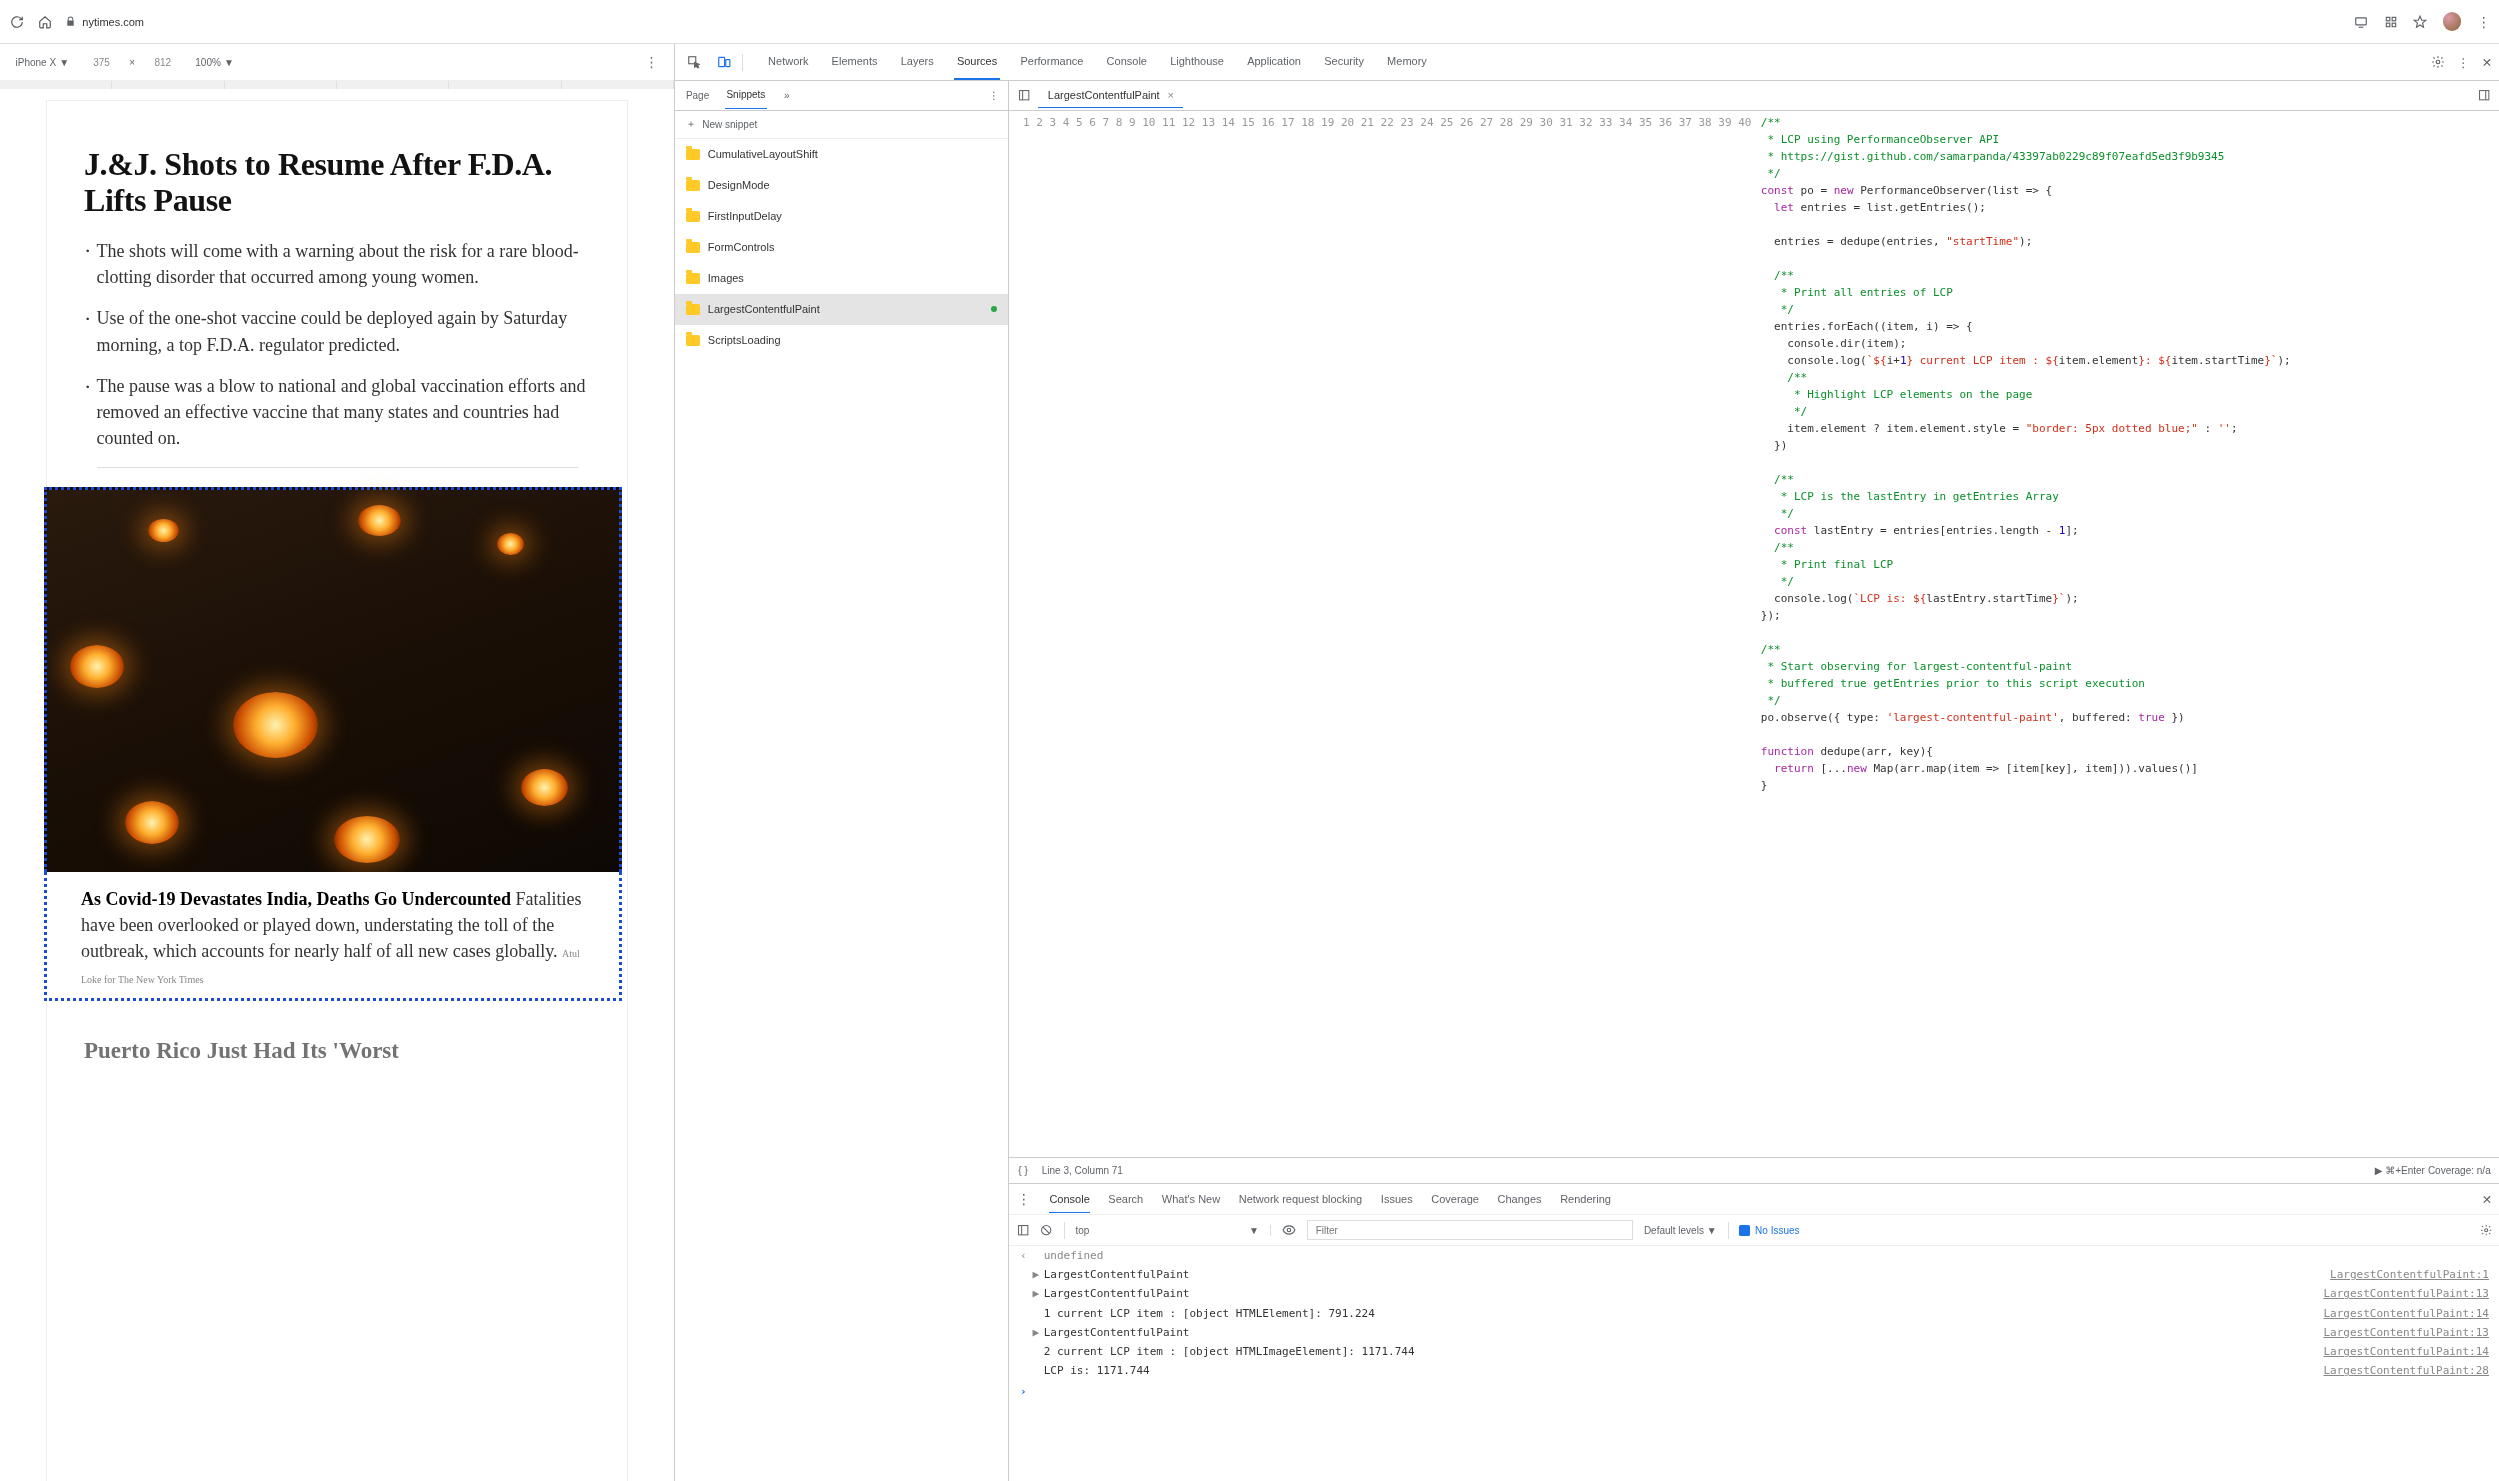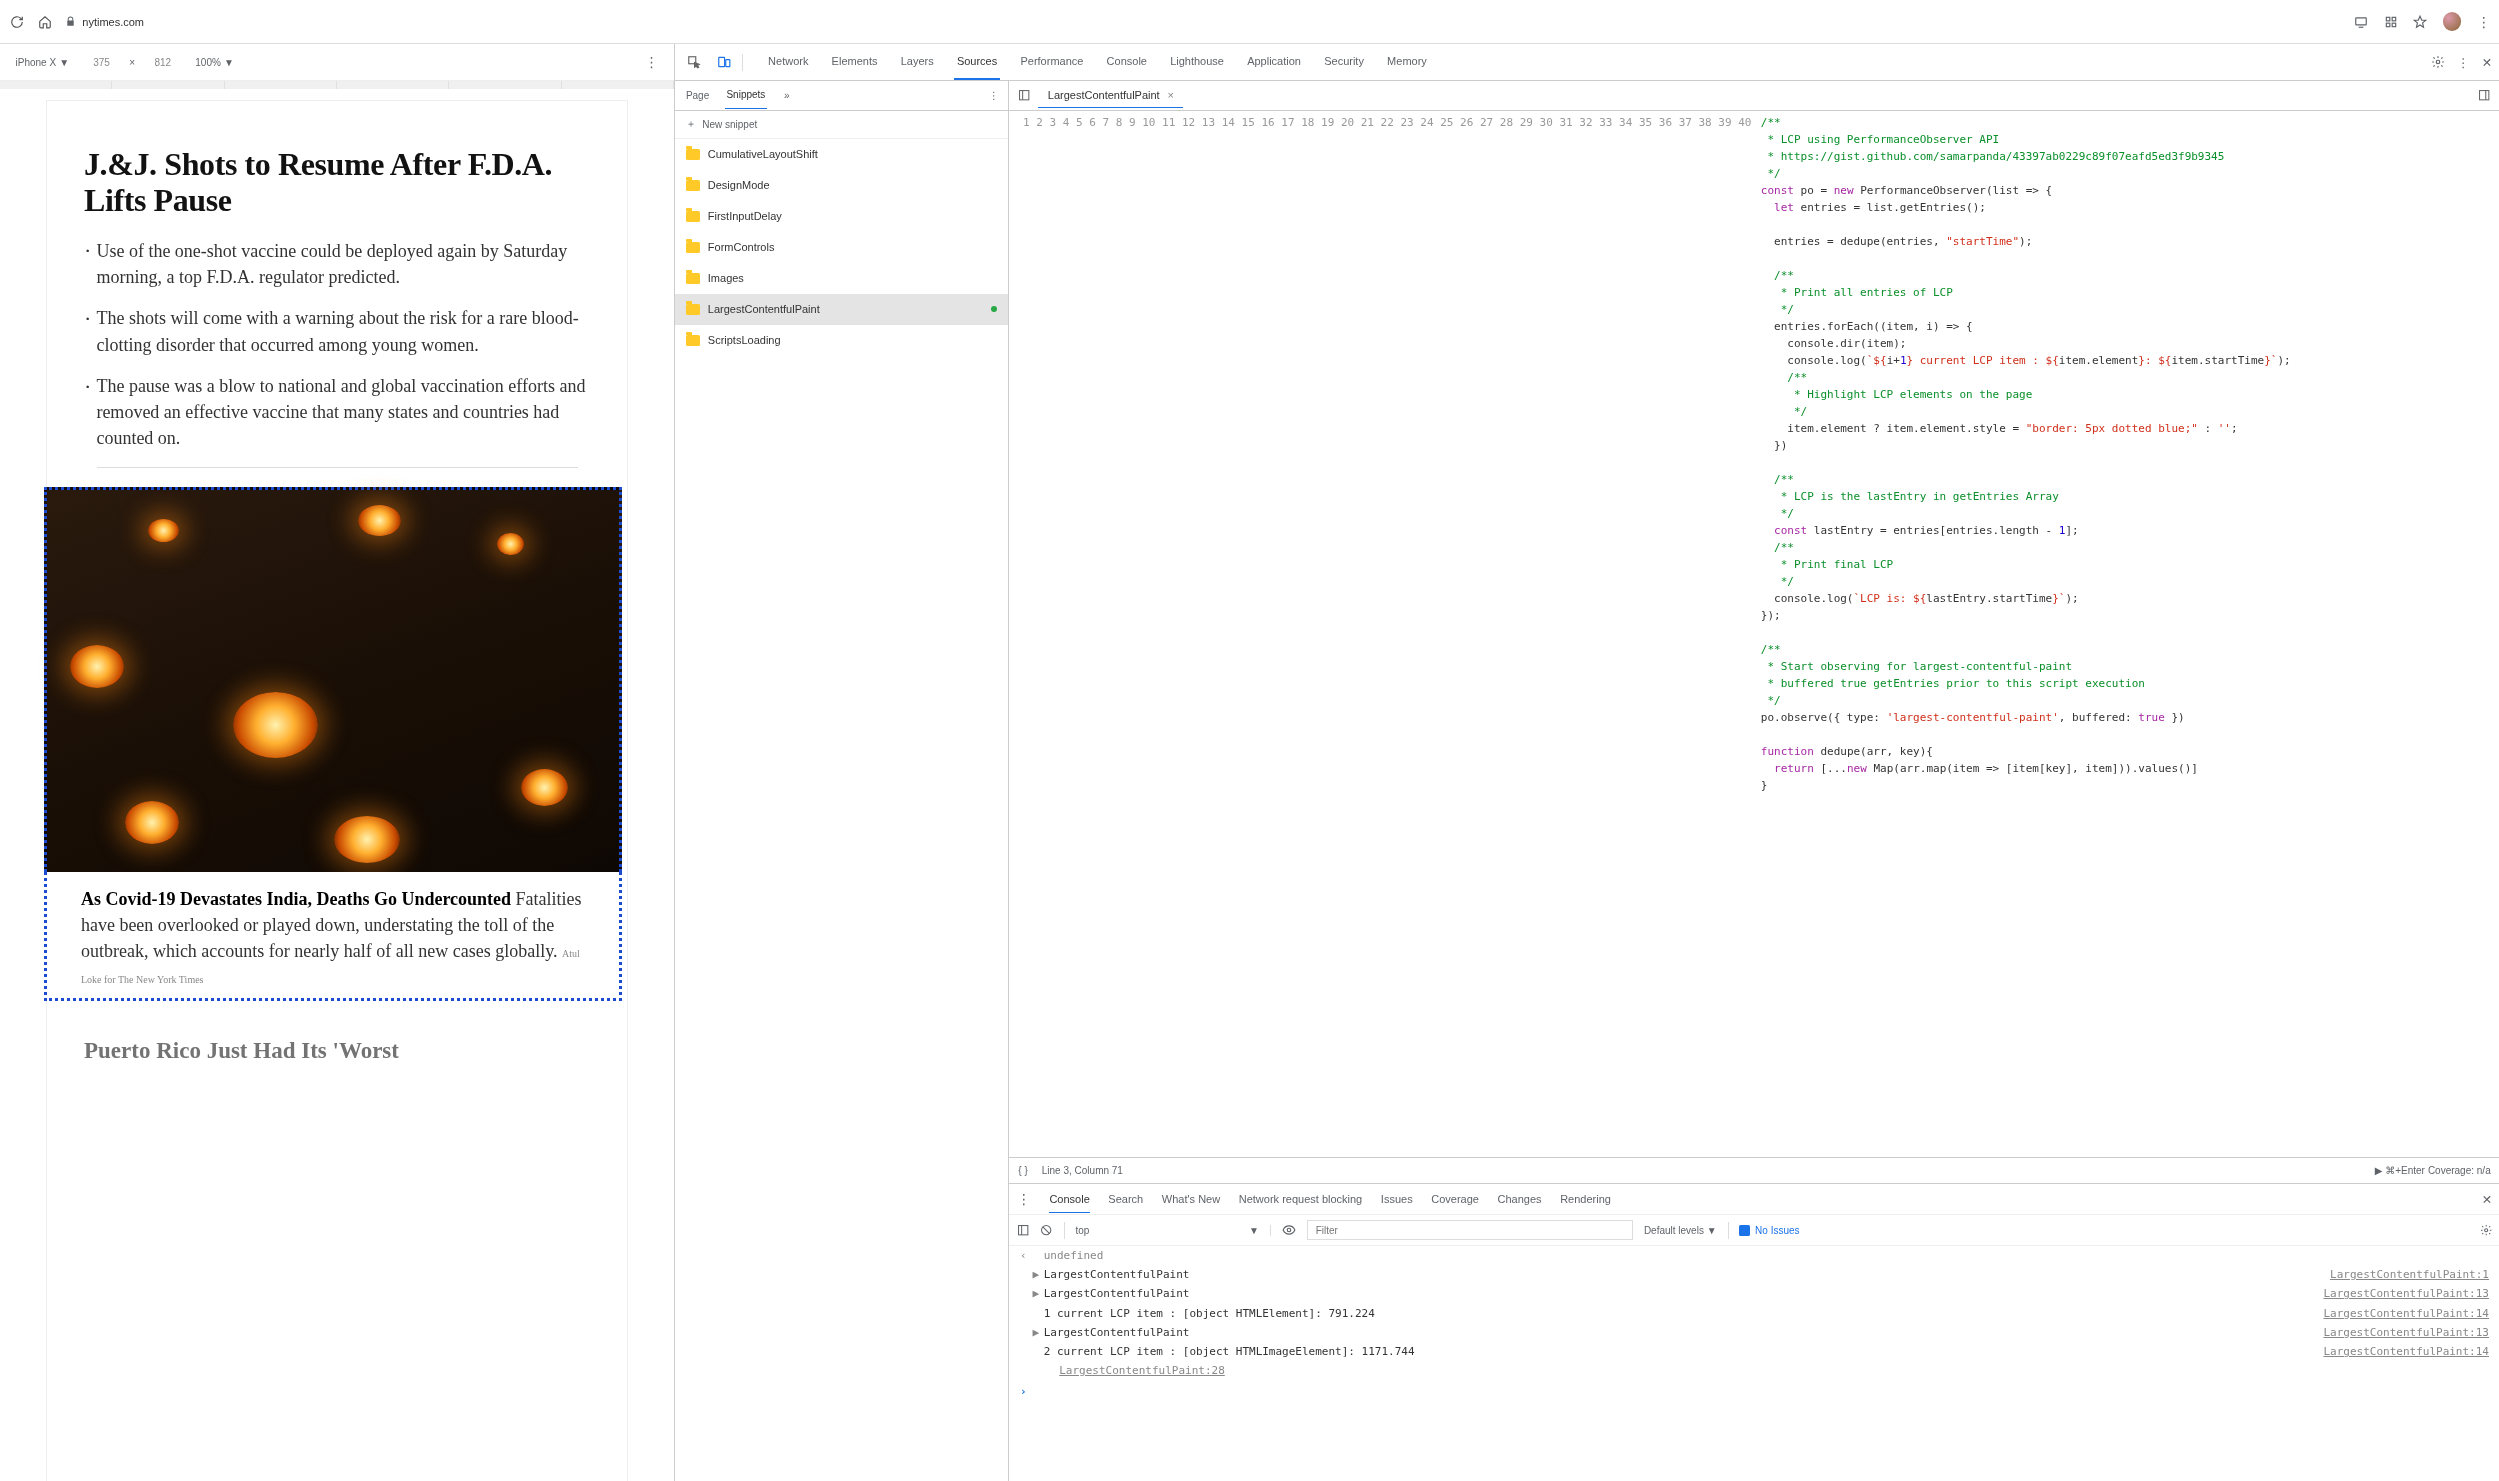--- a/index.html
+++ b/index.html
@@ -166,22 +166,22 @@
           <div style="flex:1"></div>
           <div style="flex:1"></div>
           <div style="flex:1"></div>
           <div style="flex:1"></div>
           <div style="flex:1"></div>
       </div>
       <div class="phone">
         <div class="article">
           <h1 class="headline">J.&amp;J. Shots to Resume After F.D.A. Lifts Pause</h1>
           <ul class="bullets">
+            <li>The shots will come with a warning about the risk for a rare blood-clotting disorder that occurred among young women.</li>
             <li>Use of the one-shot vaccine could be deployed again by Saturday morning, a top F.D.A. regulator predicted.</li>
-            <li>The shots will come with a warning about the risk for a rare blood-clotting disorder that occurred among young women.</li>
             <li>The pause was a blow to national and global vaccination efforts and removed an effective vaccine that many states and countries had counted on.</li>
           </ul>
         </div>
         <div class="sep"></div>
         <div class="story-img">
           <div class="fire" style="top:29.5px;left:101px;width:31px;height:23px;"></div>
           <div class="fire" style="top:15.5px;left:311px;width:43px;height:31px;"></div>
           <div class="fire" style="top:43px;left:450px;width:27px;height:22px;"></div>
           <div class="fire" style="top:155px;left:23px;width:54px;height:43px;"></div>
           <div class="fire" style="top:202px;left:186px;width:85px;height:66px;"></div>
@@ -478,20 +478,21 @@
               </div>
               <div class="crow">
                 <span class="arrow"></span>
                 <span class="exp">&nbsp;</span>
                 <span class="msg">2 current LCP item : [object HTMLImageElement]: 1171.744</span>
                 <span class="src">LargestContentfulPaint:14</span>
               </div>
               <div class="crow">
                 <span class="arrow"></span>
                 <span class="exp">&nbsp;</span>
+                <span class="msg">LCP is: 1171.744</span>
                 <span class="src">LargestContentfulPaint:28</span>
               </div>
               <div class="prompt-row">
                 <span class="p">›</span>
               </div>
             </div>
         </div>
       </div>
     </div>
   </div>

